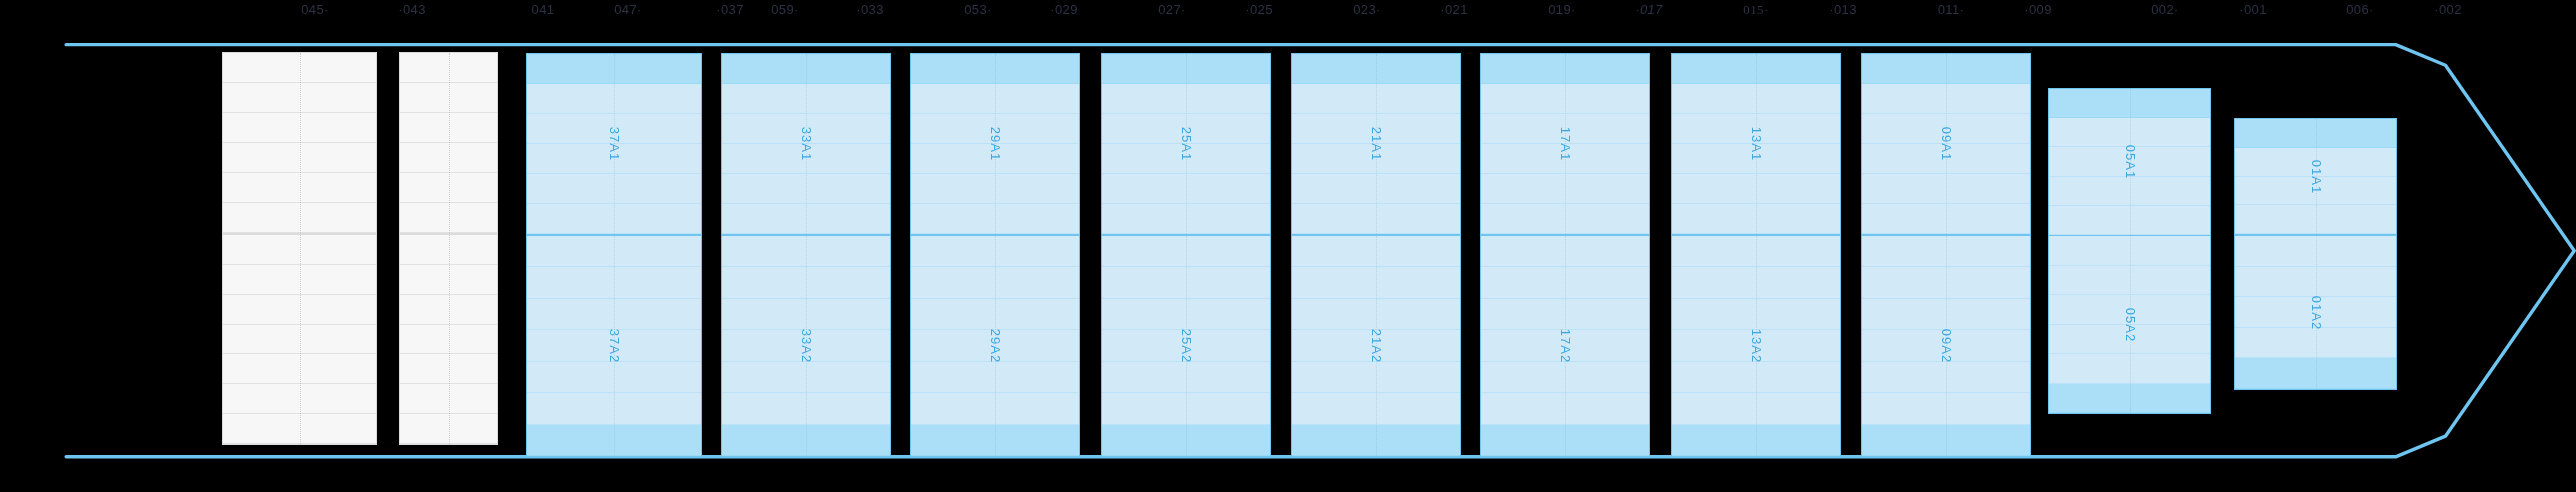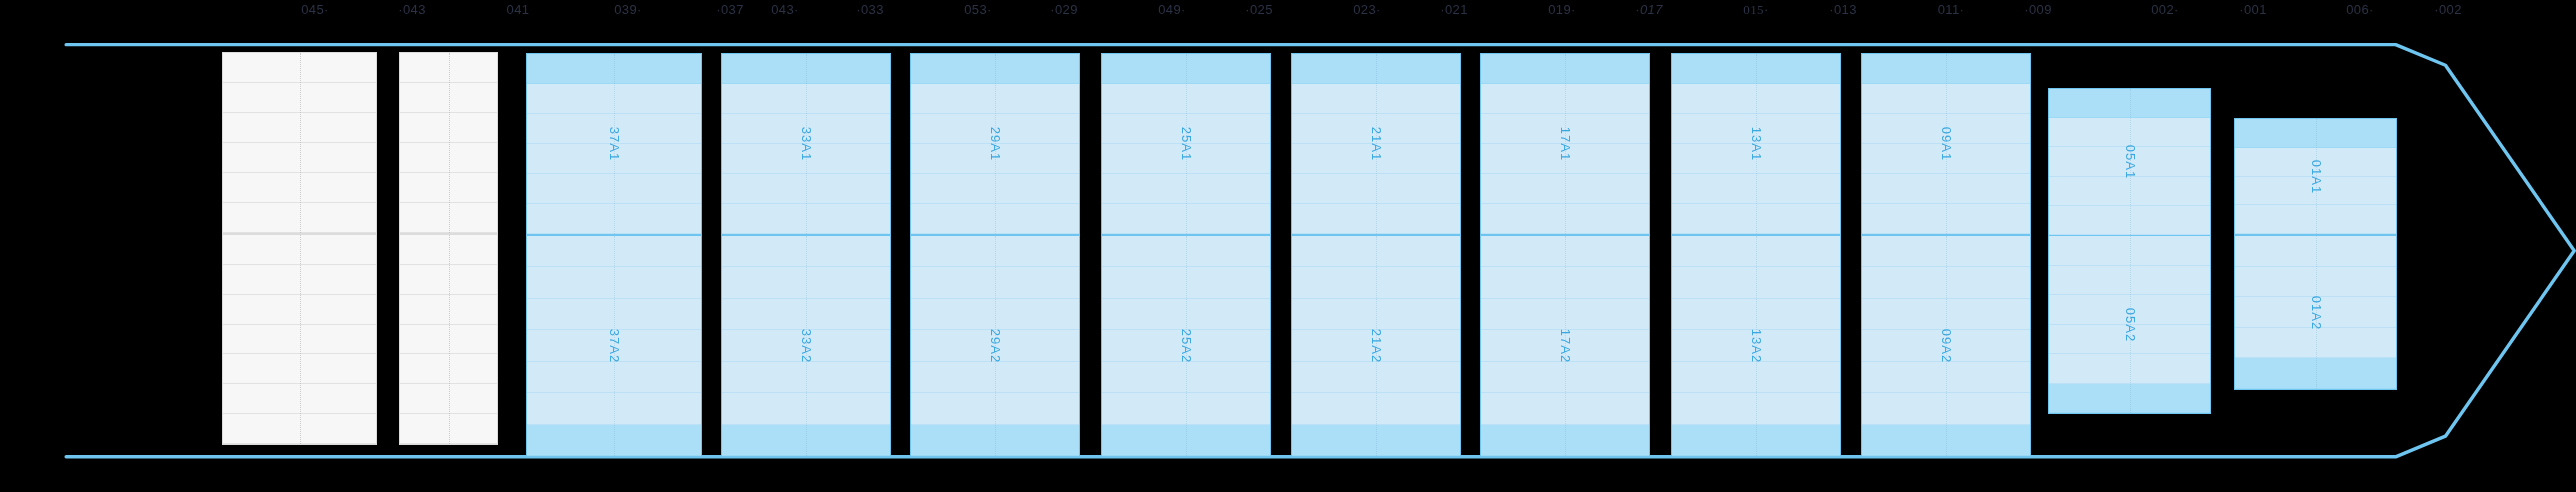--- a/index.html
+++ b/index.html
@@ -105,28 +105,28 @@
   }
 </style>
 </head>
 <body>
 
 <div id="stage">
 
   <div id="ruler">
       <div class="ruler-tick" style="left: 275px;">045·</div>
       <div class="ruler-tick" style="left: 372px;">·043</div>
-      <div class="ruler-tick" style="left: 478px;">041</div>
-      <div class="ruler-tick" style="left: 588px;">039·</div>
+      <div class="ruler-tick" style="left: 503px;">041</div>
+      <div class="ruler-tick" style="left: 588px;">047·</div>
       <div class="ruler-tick" style="left: 690px;">·037</div>
-      <div class="ruler-tick" style="left: 745px;">043·</div>
+      <div class="ruler-tick" style="left: 745px;">059·</div>
       <div class="ruler-tick" style="left: 830px;">·033</div>
       <div class="ruler-tick" style="left: 938px;">053·</div>
       <div class="ruler-tick" style="left: 1024px;">·029</div>
-      <div class="ruler-tick" style="left: 1132px;">049·</div>
+      <div class="ruler-tick" style="left: 1132px;">027·</div>
       <div class="ruler-tick" style="left: 1219px;">·025</div>
       <div class="ruler-tick" style="left: 1327px;">023·</div>
       <div class="ruler-tick" style="left: 1414px;">·021</div>
       <div class="ruler-tick" style="left: 1522px;">019·</div>
       <div class="ruler-tick" style="left: 1609px; font-style: italic;">·017</div>
       <div class="ruler-tick" style="left: 1716px; font-family: Liberation Serif, serif;">015·</div>
       <div class="ruler-tick" style="left: 1803px;">·013</div>
       <div class="ruler-tick" style="left: 1911px;">011·</div>
       <div class="ruler-tick" style="left: 1998px;">·009</div>
       <div class="ruler-tick" style="left: 2125px;">002·</div>

